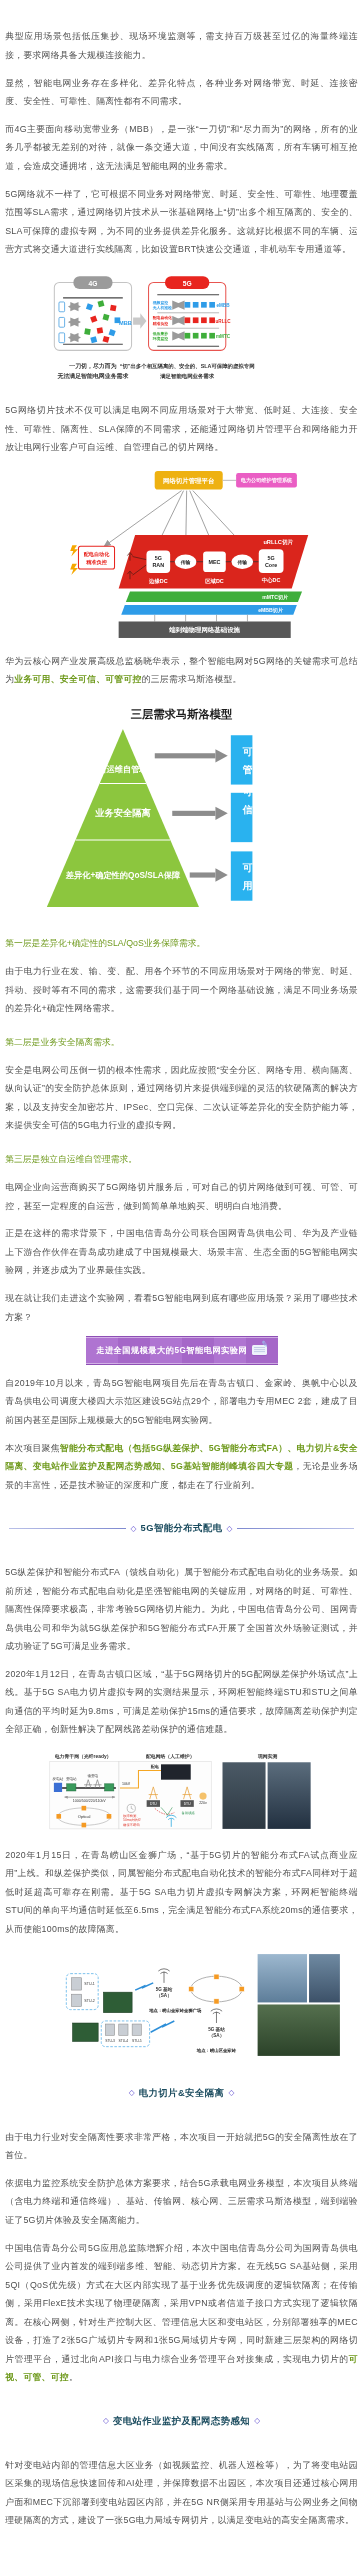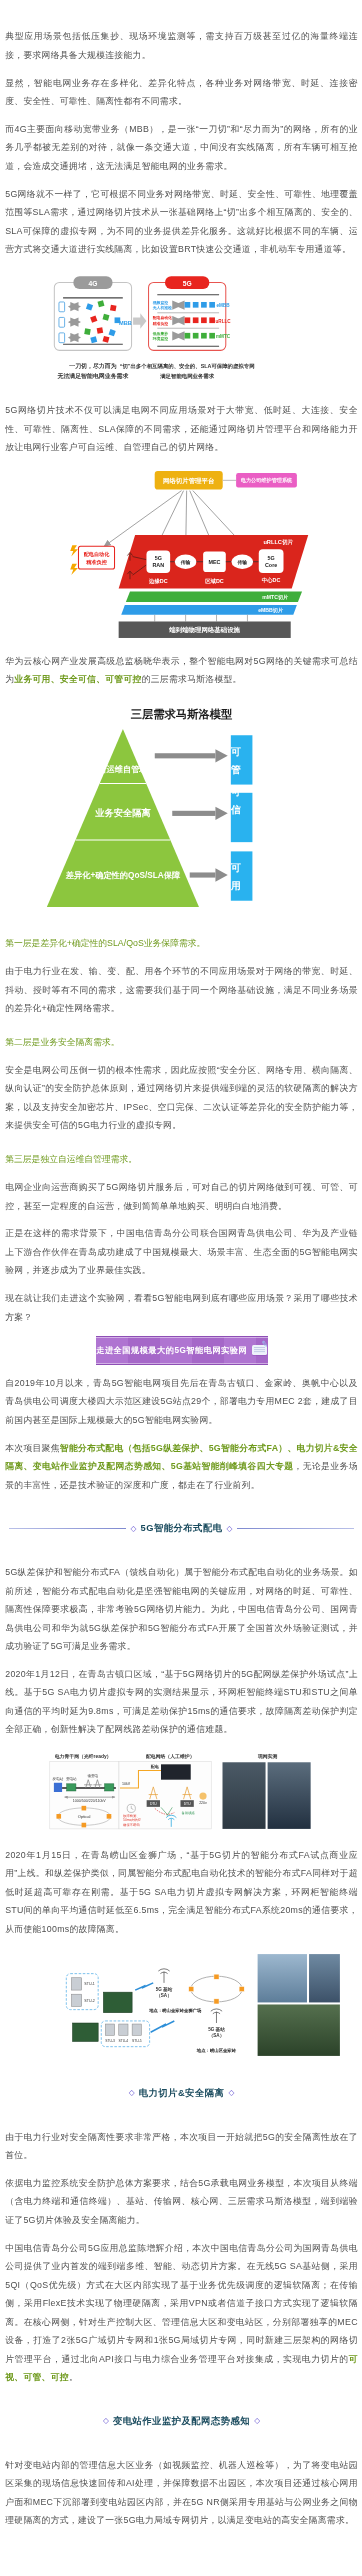--- a/index.html
+++ b/index.html
@@ -9,30 +9,30 @@
   .green{color:#6f9a1d;font-weight:bold;}
   .green-h{font-size:8.8px;line-height:18.5px;color:#6f9a1d;font-weight:normal;margin:15.5px 5.2px 7.2px;}
   .fig{position:relative;margin:12.4px 0;}
   svg text{font-family:"Liberation Sans","DejaVu Sans",sans-serif;}
   .pyr-title{font-size:11.3px;line-height:17px;font-weight:bold;color:#1c1c1c;text-align:center;margin:17.5px 0 2.1px;}
   .sec-header{display:flex;align-items:center;margin:28px 9.3px;}
   .sec-header .line{flex:1;height:0.5px;background:linear-gradient(90deg,#b9c0e8,#7f8ad0);}
   .sec-header .line.r{background:linear-gradient(90deg,#7f8ad0,#b9c0e8);}
   .sec-header .dia{color:#6b5bd4;font-size:7.7px;margin:0 4.1px;line-height:1;}
   .sec-header .txt{color:#1a4b5e;font-weight:bold;font-size:9.3px;letter-spacing:0.5px;}
-  .banner{width:172px;margin:7px auto;background:#a567c8;
+  .banner{width:192px;margin:7px auto;background:#a567c8;
     background-image:repeating-linear-gradient(90deg,#af74d1 0 32px,#a567c8 32px 64px);
     border-top:1.5px solid #8e4fb5;border-bottom:1.5px solid #8e4fb5;
     box-shadow:inset 0 1px 0 rgba(255,255,255,.45), inset 0 -1px 0 rgba(255,255,255,.45);
     color:#fff;font-weight:bold;font-size:8.2px;letter-spacing:0.5px;
     display:flex;align-items:center;justify-content:center;height:27px;cursor:pointer;}
   .book-icon{width:14.4px;height:10.8px;background:#eef2fb;border-radius:1.5px;margin-left:5.2px;position:relative;flex:0 0 auto;box-shadow:0 0.5px 0 #8e4fb5;}
   .book-icon::before{content:"";position:absolute;left:2.1px;top:2.1px;right:2.1px;height:1px;background:#c3cde8;box-shadow:0 2.1px 0 #c3cde8,0 4.1px 0 #c3cde8;}
   .book-icon .pen{position:absolute;right:-2.1px;top:-4.1px;color:#9cc3f0;font-size:8.2px;line-height:1;transform:rotate(10deg);}
-  .vlabel{position:absolute;width:21.6px;color:#fff;font-weight:bold;font-size:9.8px;line-height:1.85;text-align:left;}
+  .vlabel{position:absolute;width:21.6px;color:#fff;font-weight:bold;font-size:9.8px;line-height:1.85;text-align:right;}
   .vlabel span{display:inline-block;width:1.15em;word-break:break-all;}
 </style>
 </head>
 <body>
 
 <div class="page">
 
   <p class="p">典型应用场景包括低压集抄、现场环境监测等，需支持百万级甚至过亿的海量终端连接，要求网络具备大规模连接能力。</p>
   <p class="p">显然，智能电网业务存在多样化、差异化特点，各种业务对网络带宽、时延、连接密度、安全性、可靠性、隔离性都有不同需求。</p>
   <p class="p">而4G主要面向移动宽带业务（MBB），是一张“一刀切”和“尽力而为”的网络，所有的业务几乎都被无差别的对待，就像一条交通大道，中间没有实线隔离，所有车辆可相互抢道，会造成交通拥堵，这无法满足智能电网的业务需求。</p>

